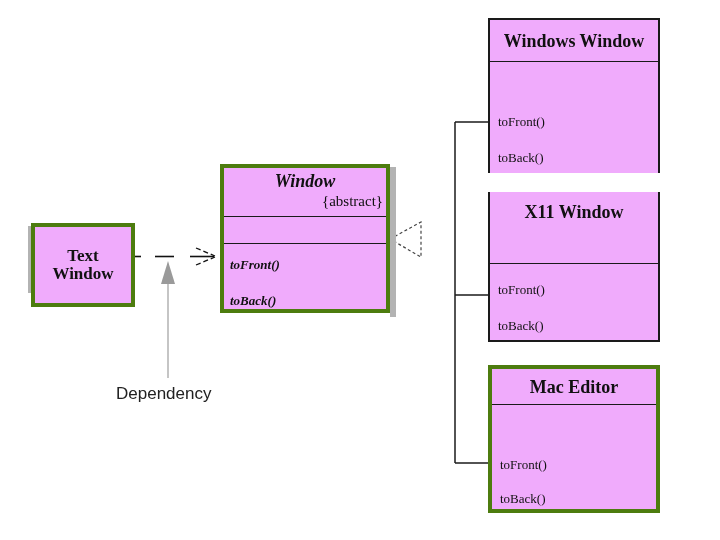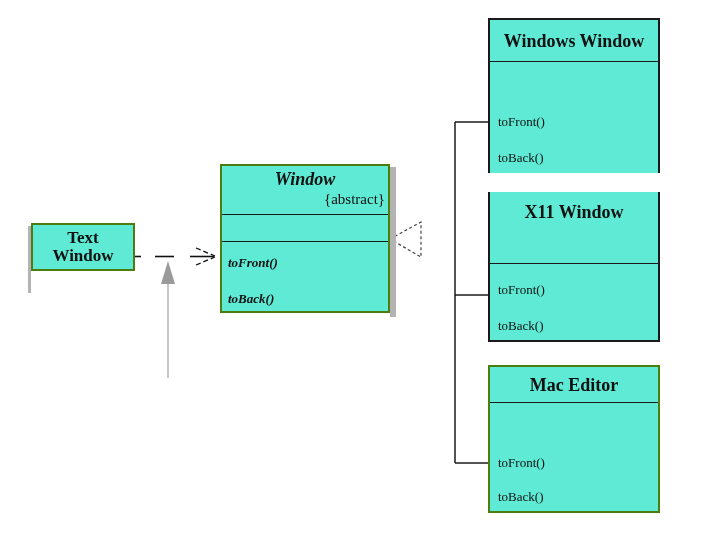--- a/index.html
+++ b/index.html
@@ -1,22 +1,22 @@
 <!DOCTYPE html>
 <html><head>
 <meta charset="utf-8">
 <style>
   html,body { margin:0; padding:0; background:#ffffff; }
   #canvas {
     position:relative; width:720px; height:540px;
     background:#ffffff; overflow:hidden;
     font-family:"Liberation Serif", serif; color:#111;
   }
-  .class-box { position:absolute; background:#5eead4; box-sizing:border-box; }
-  .b-all   { border:2px solid #4d7c0f; }
+  .class-box { position:absolute; background:#f0abfc; box-sizing:border-box; }
+  .b-all   { border:4px solid #4d7c0f; }
   .b-noB   { border:2px solid #1a1a1a; border-bottom:none; }
   .b-noT   { border:2px solid #1a1a1a; border-top:none; }
   .title-sec {
     position:absolute; left:0; right:0; top:0;
     border-bottom:1.5px solid #1a1a1a;
     text-align:center; font-weight:bold; font-size:18px;
     box-sizing:border-box;
   }
   .attr-sec {
     position:absolute; left:0; right:0;
@@ -60,21 +60,21 @@
     <line x1="155" y1="256.5" x2="174" y2="256.5" stroke="#111" stroke-width="1.6"></line>
     <line x1="190" y1="256.5" x2="214" y2="256.5" stroke="#111" stroke-width="1.6"></line>
     <line x1="196" y1="248" x2="215" y2="256" stroke="#111" stroke-width="1.3" stroke-dasharray="5,3"></line>
     <line x1="196" y1="265" x2="215" y2="257" stroke="#111" stroke-width="1.3" stroke-dasharray="5,3"></line>
 
     <line x1="168" y1="284" x2="168" y2="378" stroke="#a6a6a6" stroke-width="1.3"></line>
     <polygon points="168,261 161,284 175,284" fill="#9a9a9a"></polygon>
   </svg>
 
   <div class="shadow-strip" style="left:28px; top:226px; width:3px; height:67px;"></div>
-  <div id="text-editor-box" class="class-box b-all" style="left:31px; top:223px; width:104px; height:48px;">
+  <div id="text-editor-box" class="class-box b-all" style="left:31px; top:223px; width:104px; height:84px;">
     <div>
       <span>Text</span><br>
       <span>Window</span>
     </div>
   </div>
 
   <div class="shadow-strip" style="left:390px; top:167px; width:6px; height:150px;"></div>
   <div class="class-box b-all" style="left:220px; top:164px; width:170px; height:149px;">
     <div class="title-sec" style="height:49px;">
       <span class="window-title">Window</span>
@@ -96,14 +96,15 @@
     <div class="op" style="left:8px; top:89px;">toFront()</div>
     <div class="op" style="left:8px; top:125px;">toBack()</div>
   </div>
 
   <div class="class-box b-all" style="left:488px; top:365px; width:172px; height:148px;">
     <div class="title-sec" style="height:36px; line-height:36px;">Mac Editor</div>
     <div class="op" style="left:8px; top:87px;">toFront()</div>
     <div class="op" style="left:8px; top:121px;">toBack()</div>
   </div>
 
+  <div id="dependency-label" style="left:116px; top:384px;">Dependency</div>
 
 </div>
 
 </body></html>

